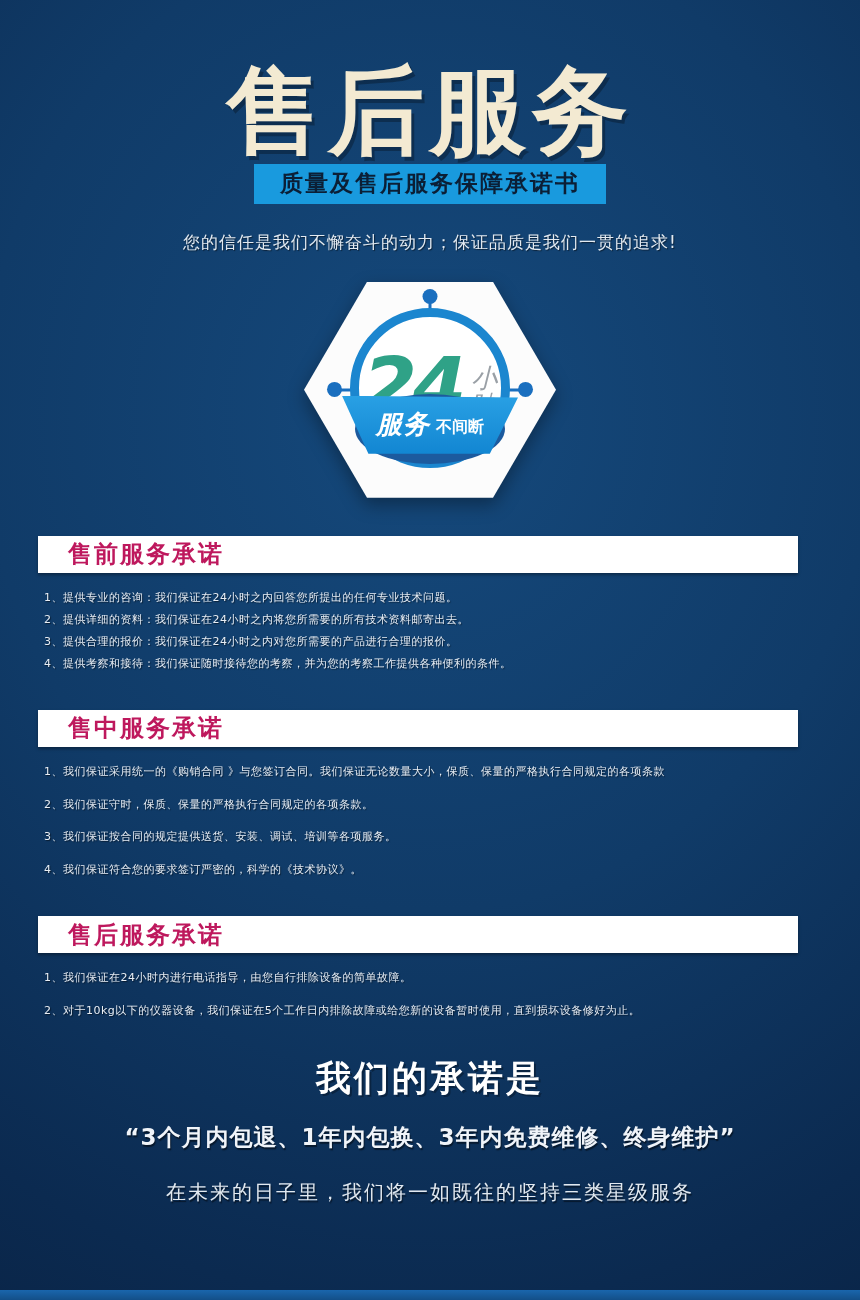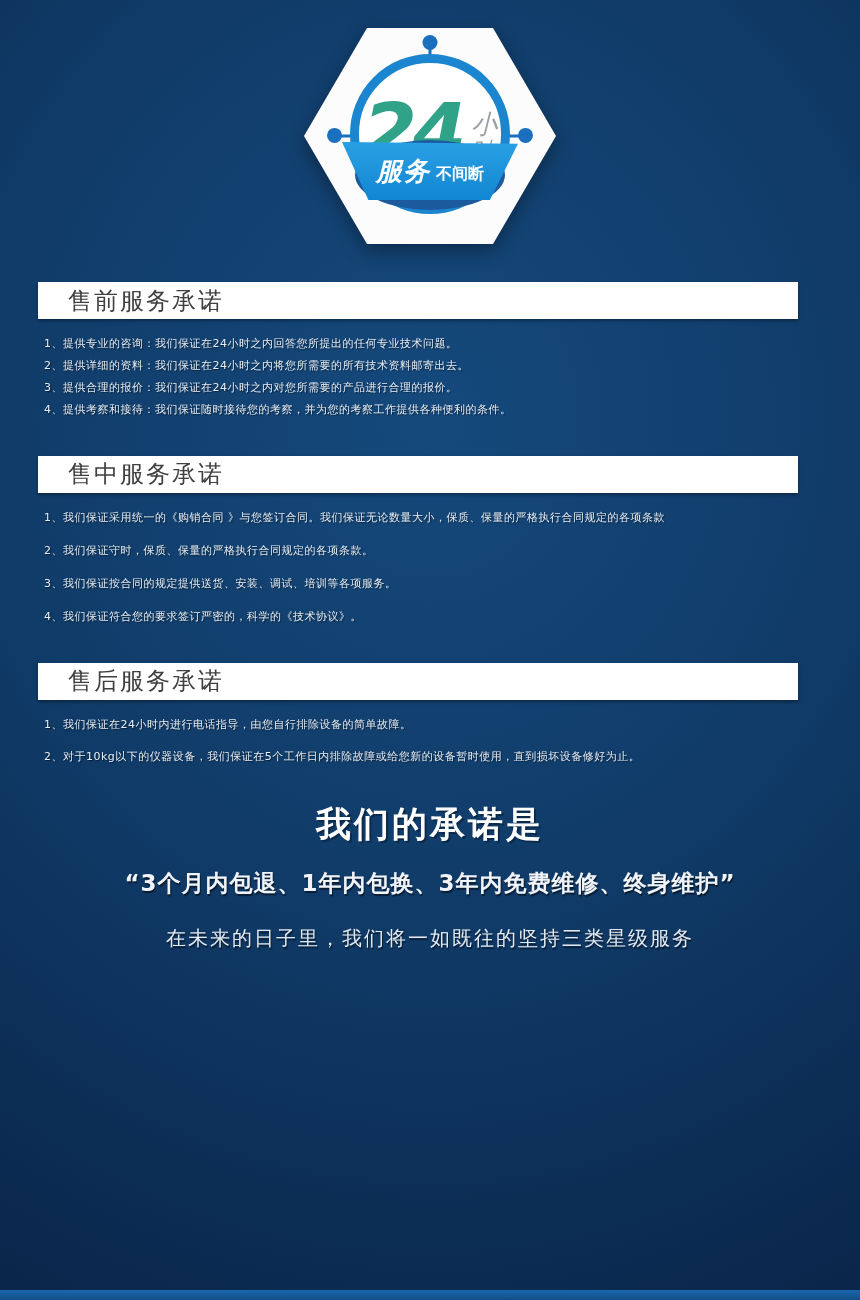--- a/index.html
+++ b/index.html
@@ -68,21 +68,21 @@
   .pin-left{left:37px;top:50%;transform:translateY(-50%);width:16px;height:3px;}
   .pin-right{right:37px;top:50%;transform:translateY(-50%);width:16px;height:3px;}
   
   .section{margin-top:38px;}
   .section-bar{
     margin-left:38px;width:760px;height:37px;background:#ffffff;
     box-shadow:0 2px 3px rgba(0,0,0,0.35);
     display:flex;align-items:center;
   }
   .section-bar h2{
-    margin:0 0 0 30px;font-size:24px;font-weight:400;color:#404040;letter-spacing:2px;
+    margin:0 0 0 30px;font-size:24px;font-weight:700;color:#be185d;letter-spacing:2px;
   }
   .item-list{list-style:none;margin:17px 0 0 0;padding:0 30px 0 44px;}
   .item-list li{
     color:#e8eef5;font-size:11px;line-height:1.45;letter-spacing:0.5px;
     text-shadow:1px 1px 1px rgba(0,0,0,0.5);
   }
   .list-tight li{margin-bottom:6px;}
   .list-loose li{margin-bottom:17px;}
   
   .promise{
@@ -107,20 +107,25 @@
   .bottom-strip{
     position:absolute;left:0;bottom:0;width:100%;height:10px;
     background:linear-gradient(180deg,#1a66ad,#134f88);
   }
 </style>
 </head>
 <body>
 
 <div class="page">
 
+  <div class="hero">
+    <h1 class="hero-title">售后服务</h1>
+    <div class="hero-banner">质量及售后服务保障承诺书</div>
+    <div class="tagline">您的信任是我们不懈奋斗的动力；保证品质是我们一贯的追求!</div>
+  </div>
 
   <div class="badge-wrap">
     <div class="hexagon">
       <span class="dot dot-top"></span>
       <span class="pin pin-top"></span>
       <span class="dot dot-left"></span>
       <span class="pin pin-left"></span>
       <span class="dot dot-right"></span>
       <span class="pin pin-right"></span>
 

